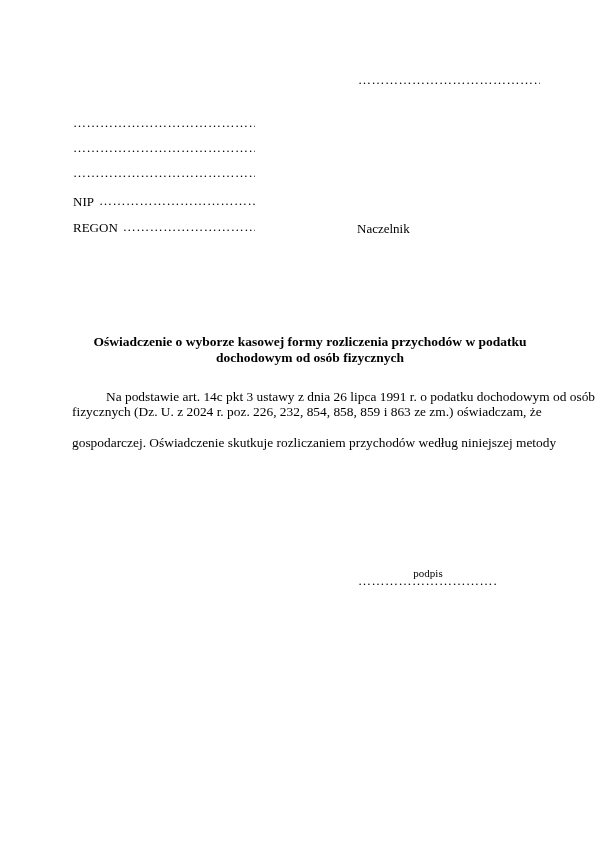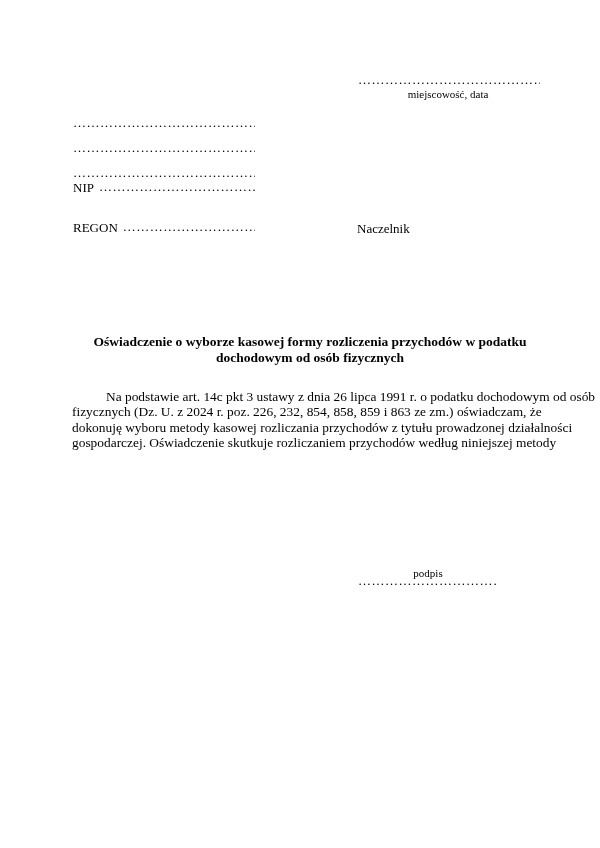--- a/index.html
+++ b/index.html
@@ -28,21 +28,21 @@
     text-align: center;
   }
   .header-line   { left: 358px; top: 73px;  width: 182px; }
   .header-label  { left: 348px; top: 88px;  width: 200px; }
   .sender-row    { left: 73px;  width: 182px; font-size: 13px; line-height: 15px; display: flex; }
   .sender-row .lbl { white-space: nowrap; padding-right: 5px; }
   .sender-row .fill { flex: 1 1 auto; }
   .row1 { top: 116px; }
   .row2 { top: 141px; }
   .row3 { top: 166px; }
-  .row-nip   { top: 180px; justify-content: center; }
+  .row-nip   { top: 194px; justify-content: center; }
   .row-regon { top: 220px; }
   .addressee { left: 357px; top: 221px; font-size: 13px; line-height: 15px; }
   .doc-title {
     left: 82px; top: 334px; width: 456px;
     font-size: 13.5px; font-weight: bold;
     line-height: 15.5px; text-align: center;
   }
   .body-line {
     left: 72px; width: 456px;
     font-size: 13.4px; line-height: 15.5px;
@@ -58,21 +58,20 @@
   .bl4 { top: 451px; }
   .sig-line  { left: 358px; top: 574px; width: 140px; }
   .sig-label { left: 358px; top: 567px; width: 140px; }
 </style>
 </head>
 <body>
 
 <div class="page">
 
   <div class="abs dots header-line">………………………………………………………</div>
-  <div class="abs small-label header-label">miejscowość, data</div>
 
   <div class="abs sender-row row1">
     <span class="fill dots">………………………………………………………</span>
   </div>
   <div class="abs sender-row row2">
     <span class="fill dots">………………………………………………………</span>
   </div>
   <div class="abs sender-row row3">
     <span class="fill dots">………………………………………………………</span>
   </div>
@@ -84,19 +83,18 @@
     <span class="lbl">REGON</span>
     <span class="fill dots">………………………………………………………</span>
   </div>
 
   <div class="abs addressee">Naczelnik</div>
 
   <div class="abs doc-title">Oświadczenie o wyborze kasowej formy rozliczenia przychodów w podatku dochodowym od osób fizycznych</div>
 
   <div class="abs body-line bl0">Na podstawie art. 14c pkt 3 ustawy z dnia 26 lipca 1991 r. o podatku dochodowym od osób</div>
   <div class="abs body-line bl1">fizycznych (Dz. U. z 2024 r. poz. 226, 232, 854, 858, 859 i 863 ze zm.) oświadczam, że</div>
-  <div class="abs body-line bl2">dokonuję wyboru metody kasowej rozliczania przychodów z tytułu prowadzonej działalności</div>
   <div class="abs body-line bl3">gospodarczej. Oświadczenie skutkuje rozliczaniem przychodów według niniejszej metody</div>
 
   <div class="abs dots sig-line">………………………………………</div>
   <div class="abs small-label sig-label">podpis</div>
 
 </div>
 
 </body></html>

